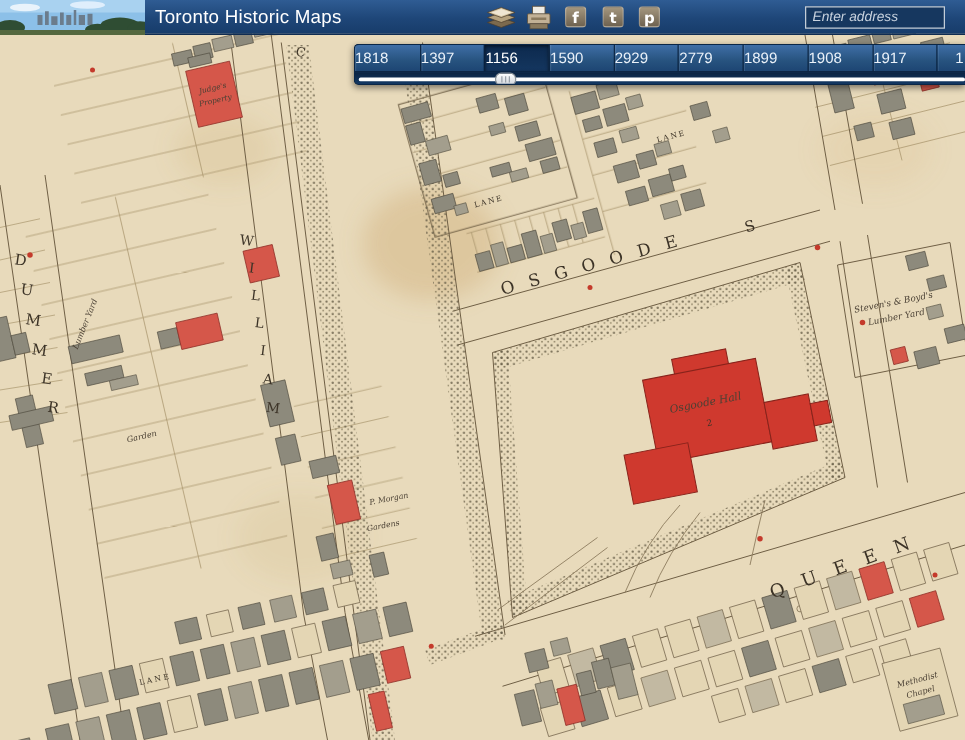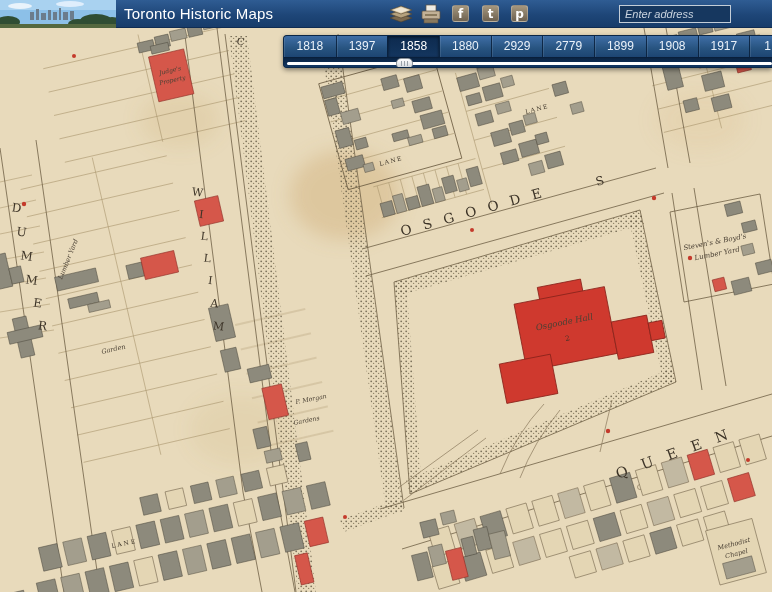--- a/index.html
+++ b/index.html
@@ -23,30 +23,30 @@
   .hdr{position:absolute;left:0;top:0;width:772px;height:28px;z-index:3;
        background:linear-gradient(#2f5c93,#1e4678 55%,#173c6a);
        border-bottom:1px solid #0f2c52;box-sizing:border-box;}
   .skyline{position:absolute;left:0;top:0;width:116px;height:28px;overflow:hidden;}
   .apptitle{position:absolute;left:124px;top:0;height:28px;line-height:28px;margin:0;
        color:#ffffff;font-size:15px;font-weight:400;letter-spacing:.2px;}
   .hbtn{position:absolute;top:4px;width:26px;height:20px;padding:0;border:none;background:transparent;cursor:pointer;}
   .tile{position:absolute;top:5px;width:17px;height:17px;border-radius:3px;border:1px solid rgba(255,255,255,.25);
        background:linear-gradient(#a4967e,#6e6250);color:#fff;font-weight:bold;font-size:12px;line-height:16px;
        text-align:center;padding:0;cursor:pointer;box-sizing:border-box;font-family:"DejaVu Sans",sans-serif;}
-  .srch{position:absolute;left:619px;top:5px;width:112px;height:18px;box-sizing:border-box;
+  .srch{position:absolute;left:644px;top:5px;width:112px;height:18px;box-sizing:border-box;
        background:#16375f;border:1px solid #c3cdd8;color:#e8edf3;font-size:11px;padding:0 5px;
        font-family:"Liberation Sans",sans-serif;}
   .srch::placeholder{color:#c9d3df;font-style:italic;}
   
   .tl{position:absolute;left:283px;top:35px;width:489px;height:33px;z-index:2;
       border:1px solid #0b2747;border-right:none;border-radius:4px 0 0 4px;box-sizing:border-box;
       box-shadow:0 2px 5px rgba(0,0,0,.45);overflow:hidden;background:#16375f;}
   .tlyears{display:flex;height:21px;background:linear-gradient(#3f6ea6,#27537f 60%,#1d4573);}
-  .ycell{flex:0 0 51.7px;text-align:center;line-height:21px;color:#eaf1f9;font-size:12px;
+  .ycell{flex:0 0 51.7px;text-align:left;line-height:21px;color:#eaf1f9;font-size:12px;
       border-left:1px solid rgba(8,30,58,.85);box-shadow:inset 1px 0 0 rgba(255,255,255,.10);
       cursor:pointer;box-sizing:border-box;}
   .ycell:first-child{border-left:none;}
   .ycell.selected{background:linear-gradient(#0d2a4e,#14365f);color:#fff;
       box-shadow:inset 0 1px 3px rgba(0,0,0,.6);}
   .ycell.partial{text-align:left;padding-left:14px;}
   .tlslider{position:relative;height:12px;background:linear-gradient(#0a2342,#133a67);
       border-top:1px solid #091f3b;border-bottom:1px solid rgba(120,160,200,.5);box-sizing:border-box;}
   .track{position:absolute;left:3px;right:0;top:4px;height:3px;background:#fff;border-radius:2px;}
   .handle{position:absolute;left:112px;top:0px;width:17px;height:11px;border-radius:5px;
@@ -493,22 +493,22 @@
     <span>p</span>
   </button>
 
   <input class="srch" type="text" placeholder="Enter address" style="">
 </header>
 
 <div class="tl">
   <div class="tlyears">
     <div class="ycell">1818</div>
     <div class="ycell">1397</div>
-    <div class="ycell selected">1858</div>
-    <div class="ycell">1880</div>
+    <div class="ycell selected">1156</div>
+    <div class="ycell">1590</div>
     <div class="ycell">2929</div>
     <div class="ycell">2779</div>
     <div class="ycell">1899</div>
     <div class="ycell">1908</div>
     <div class="ycell">1917</div>
     <div class="ycell partial">1</div>
   </div>
   <div class="tlslider">
     <div class="track"></div>
     <div class="handle"></div>

